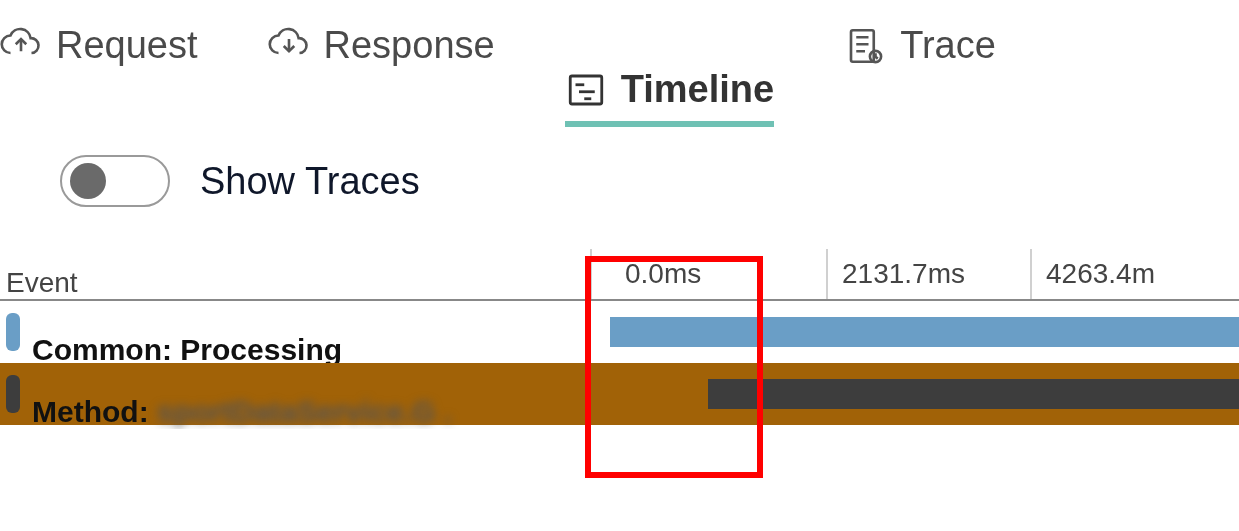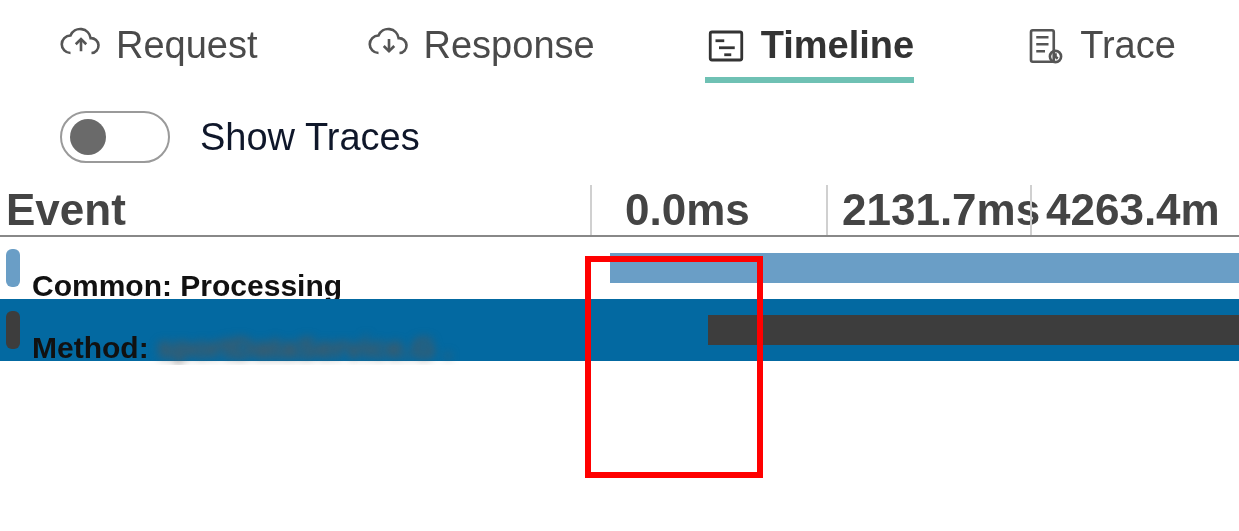--- a/index.html
+++ b/index.html
@@ -11,37 +11,37 @@
     font-family: "Segoe UI", Arial, sans-serif;
     background: #ffffff;
     color: #333;
     overflow: hidden;
   }
   .root {
     padding-top: 24px;
   }
   .tabs {
     display: flex;
-    gap: 110px;
-    padding-left: 60px;
+    gap: 70px;
     align-items: flex-start;
   }
   .tab {
     display: flex;
     align-items: center;
     gap: 14px;
     font-size: 38px;
     color: #4a4a4a;
     cursor: pointer;
     padding-bottom: 14px;
     position: relative;
   }
   .tab.active {
     font-weight: 600;
     color: #333;
+    margin-top: 44px;
   }
   .tab.active::after {
     content: "";
     position: absolute;
     left: 0;
     right: 0;
     bottom: -2px;
     height: 6px;
     background: #6fc1b4;
   }
@@ -73,26 +73,25 @@
     margin-left: 4px;
   }
   .toggle-label {
     font-size: 38px;
     color: #0f172a;
   }
 
   .grid-header {
     display: flex;
     align-items: flex-end;
-    margin-top: 22px;
-    font-size: 44px;
+    margin-top: 42px;
+    font-size: 28px;
     color: #444;
     border-bottom: 2px solid #888;
     height: 52px;
-    font-weight: bold;
   }
   .col-event {
     width: 590px;
     padding-left: 6px;
   }
   .time-col {
     border-left: 2px solid #d0d0d0;
     padding-left: 14px;
     height: 100%;
     display: flex;
@@ -103,21 +102,21 @@
   .time-col.c2 { flex: 1; }
 
   .row {
     display: flex;
     align-items: center;
     height: 62px;
     position: relative;
     font-size: 30px;
     color: #111;
   }
-  .row.alt { background: #0369a1; }
+  .row.alt { background: #a16207; }
   .row .marker {
     width: 14px;
     height: 38px;
     border-radius: 6px;
     margin-left: 6px;
     margin-right: 12px;
   }
   .row .marker.blue { background: #6a9ec6; }
   .row .marker.dark { background: #3d3d3d; }
   .row .label { font-weight: 700; white-space: nowrap; margin-top: 36px; }

